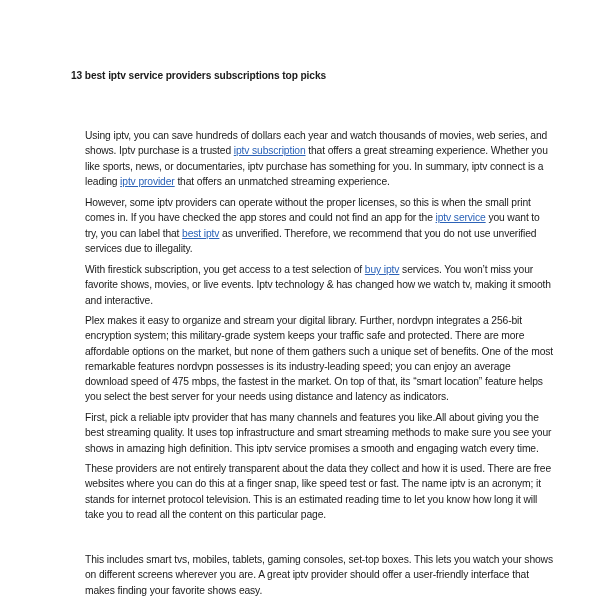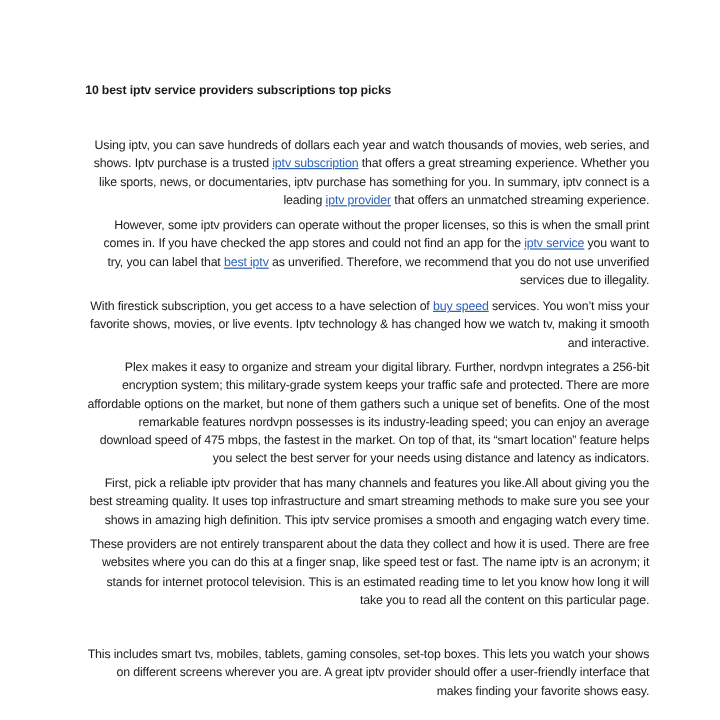--- a/index.html
+++ b/index.html
@@ -1,27 +1,27 @@
 <!DOCTYPE html>
 <html><head>
 <meta charset="utf-8">
 <style>
   html, body { margin: 0; padding: 0; background: #ffffff; }
   body { width: 600px; height: 600px; overflow: hidden; position: relative; }
   .page { position: absolute; left: 71px; top: 0; width: 470px; font-family: "Liberation Sans", sans-serif; color: #1a1a1a; }
   .title { position: absolute; top: 70px; left: 0; font-size: 10.2px; font-weight: bold; white-space: nowrap; letter-spacing: -0.1px; }
-  .para { position: absolute; left: 0; width: 470px; font-size: 10.3px; line-height: 15.3px; letter-spacing: -0.12px; margin: 0; text-align: right; }
+  .para { position: absolute; left: 0; width: 470px; font-size: 10.3px; line-height: 15.3px; letter-spacing: -0.12px; margin: 14px; }
   a.link { color: #2b62b8; text-decoration: underline; }
 </style>
 </head>
 <body>
 
 <div class="page">
-  <div class="title">10 best iptv service providers subscriptions top picks</div>
+  <div class="title">13 best iptv service providers subscriptions top picks</div>
 
   <p class="para" style="top:114px"><span>Using iptv, you can save hundreds of dollars each year and watch thousands of movies, web series, and shows. Iptv purchase is a trusted </span><a class="link" href="#">iptv subscription</a><span> that offers a great streaming experience. Whether you like sports, news, or documentaries, iptv purchase has something for you. In summary, iptv connect is a leading </span><a class="link" href="#">iptv provider</a><span> that offers an unmatched streaming experience.</span></p>
   <p class="para" style="top:181px"><span>However, some iptv providers can operate without the proper licenses, so this is when the small print comes in. If you have checked the app stores and could not find an app for the </span><a class="link" href="#">iptv service</a><span> you want to try, you can label that </span><a class="link" href="#">best iptv</a><span> as unverified. Therefore, we recommend that you do not use unverified services due to illegality.</span></p>
-  <p class="para" style="top:248px"><span>With firestick subscription, you get access to a have selection of </span><a class="link" href="#">buy speed</a><span> services. You won’t miss your favorite shows, movies, or live events. Iptv technology &amp; has changed how we watch tv, making it smooth and interactive.</span></p>
+  <p class="para" style="top:248px"><span>With firestick subscription, you get access to a test selection of </span><a class="link" href="#">buy iptv</a><span> services. You won’t miss your favorite shows, movies, or live events. Iptv technology &amp; has changed how we watch tv, making it smooth and interactive.</span></p>
   <p class="para" style="top:299px"><span>Plex makes it easy to organize and stream your digital library. Further, nordvpn integrates a 256-bit encryption system; this military-grade system keeps your traffic safe and protected. There are more affordable options on the market, but none of them gathers such a unique set of benefits. One of the most remarkable features nordvpn possesses is its industry-leading speed; you can enjoy an average download speed of 475 mbps, the fastest in the market. On top of that, its “smart location” feature helps you select the best server for your needs using distance and latency as indicators.</span></p>
   <p class="para" style="top:396px"><span>First, pick a reliable iptv provider that has many channels and features you like.All about giving you the best streaming quality. It uses top infrastructure and smart streaming methods to make sure you see your shows in amazing high definition. This iptv service promises a smooth and engaging watch every time.</span></p>
   <p class="para" style="top:447px"><span>These providers are not entirely transparent about the data they collect and how it is used. There are free websites where you can do this at a finger snap, like speed test or fast. The name iptv is an acronym; it stands for internet protocol television. This is an estimated reading time to let you know how long it will take you to read all the content on this particular page.</span></p>
   <p class="para" style="top:538px"><span>This includes smart tvs, mobiles, tablets, gaming consoles, set-top boxes. This lets you watch your shows on different screens wherever you are. A great iptv provider should offer a user-friendly interface that makes finding your favorite shows easy.</span></p>
 </div>
 
 </body></html>

